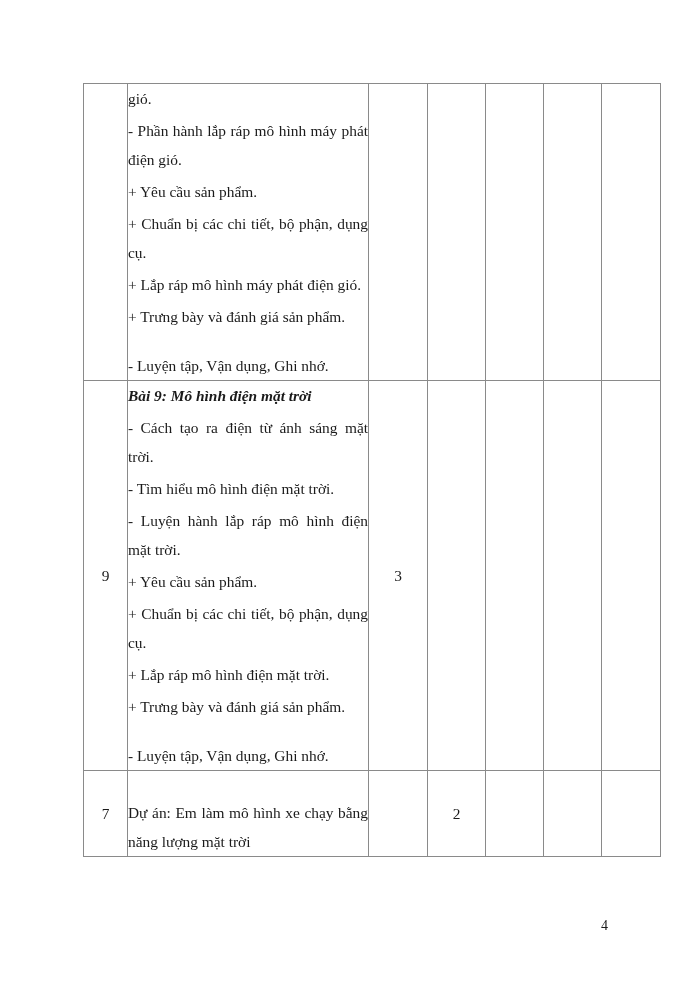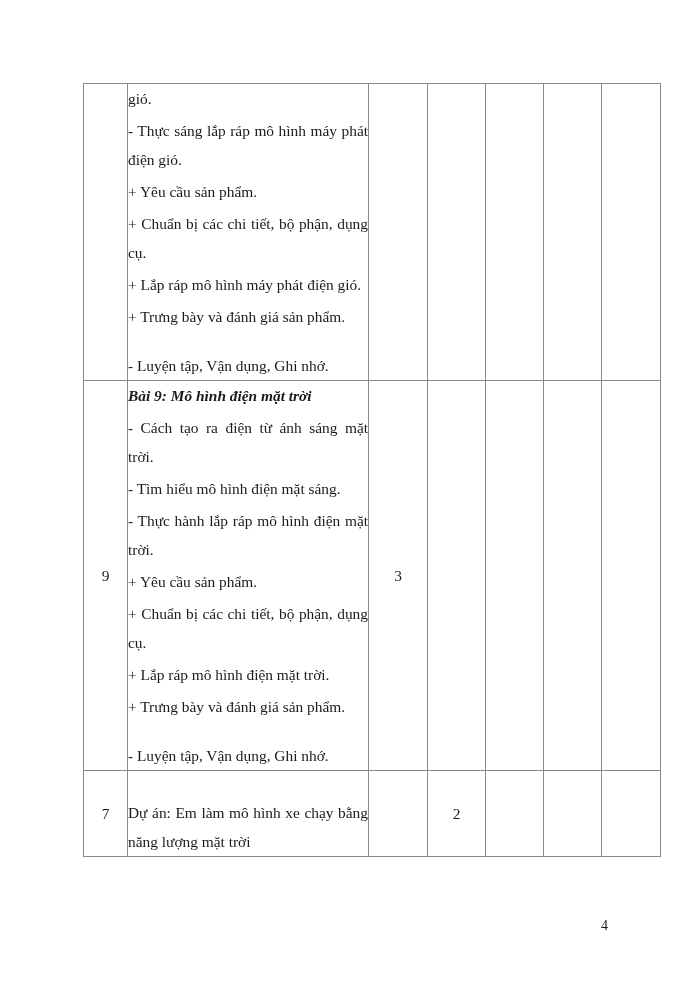--- a/index.html
+++ b/index.html
@@ -103,41 +103,41 @@
         <col class="c-n3">
         <col class="c-n4">
         <col class="c-n5">
     </colgroup>
     <tbody>
 
       <tr>
         <td class="no-cell"></td>
         <td class="content-cell">
           <p class="para plain">gió.</p>
-          <p class="para">- Thực sáng lắp ráp mô hình máy phát điện gió.</p>
+          <p class="para">- Phần hành lắp ráp mô hình máy phát điện gió.</p>
           <p class="para plain">+ Yêu cầu sản phẩm.</p>
           <p class="para">+ Chuẩn bị các chi tiết, bộ phận, dụng cụ.</p>
           <p class="para">+ Lắp ráp mô hình máy phát điện gió.</p>
           <p class="para plain">+ Trưng bày và đánh giá sản phẩm.</p>
           <p class="para plain">- Luyện tập, Vận dụng, Ghi nhớ.</p>
         </td>
         <td class="num-cell"></td>
         <td class="num-cell"></td>
         <td class="num-cell"></td>
         <td class="num-cell"></td>
         <td class="num-cell"></td>
       </tr>
 
       <tr>
         <td class="no-cell">9</td>
         <td class="content-cell">
           <p class="para bold">Bài 9: Mô hình điện mặt trời</p>
           <p class="para">- Cách tạo ra điện từ ánh sáng mặt trời.</p>
-          <p class="para plain">- Tìm hiểu mô hình điện mặt sáng.</p>
-          <p class="para">- Thực hành lắp ráp mô hình điện mặt trời.</p>
+          <p class="para plain">- Tìm hiểu mô hình điện mặt trời.</p>
+          <p class="para">- Luyện hành lắp ráp mô hình điện mặt trời.</p>
           <p class="para plain">+ Yêu cầu sản phẩm.</p>
           <p class="para">+ Chuẩn bị các chi tiết, bộ phận, dụng cụ.</p>
           <p class="para plain">+ Lắp ráp mô hình điện mặt trời.</p>
           <p class="para plain">+ Trưng bày và đánh giá sản phẩm.</p>
           <p class="para plain">- Luyện tập, Vận dụng, Ghi nhớ.</p>
         </td>
         <td class="num-cell">3</td>
         <td class="num-cell"></td>
         <td class="num-cell"></td>
         <td class="num-cell"></td>

